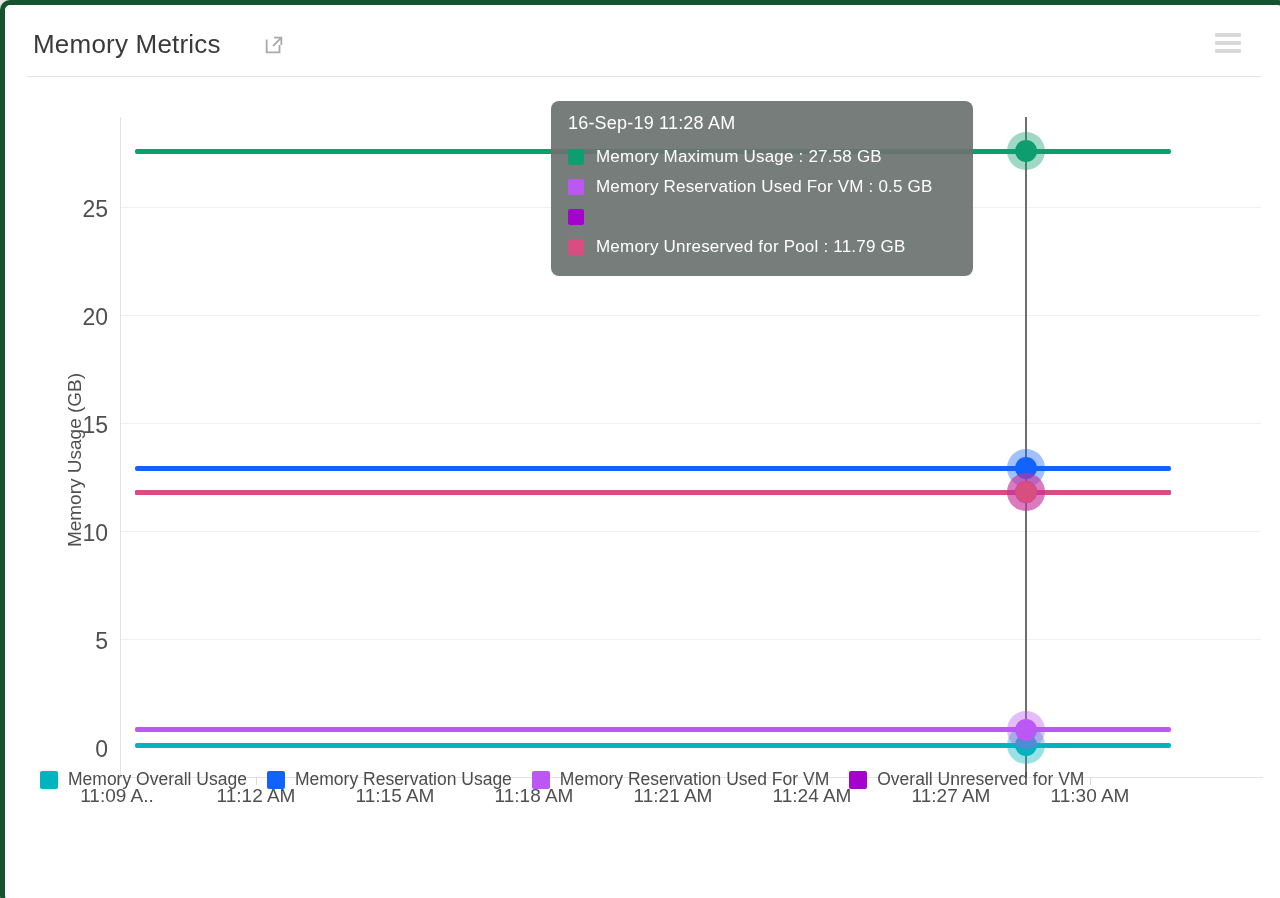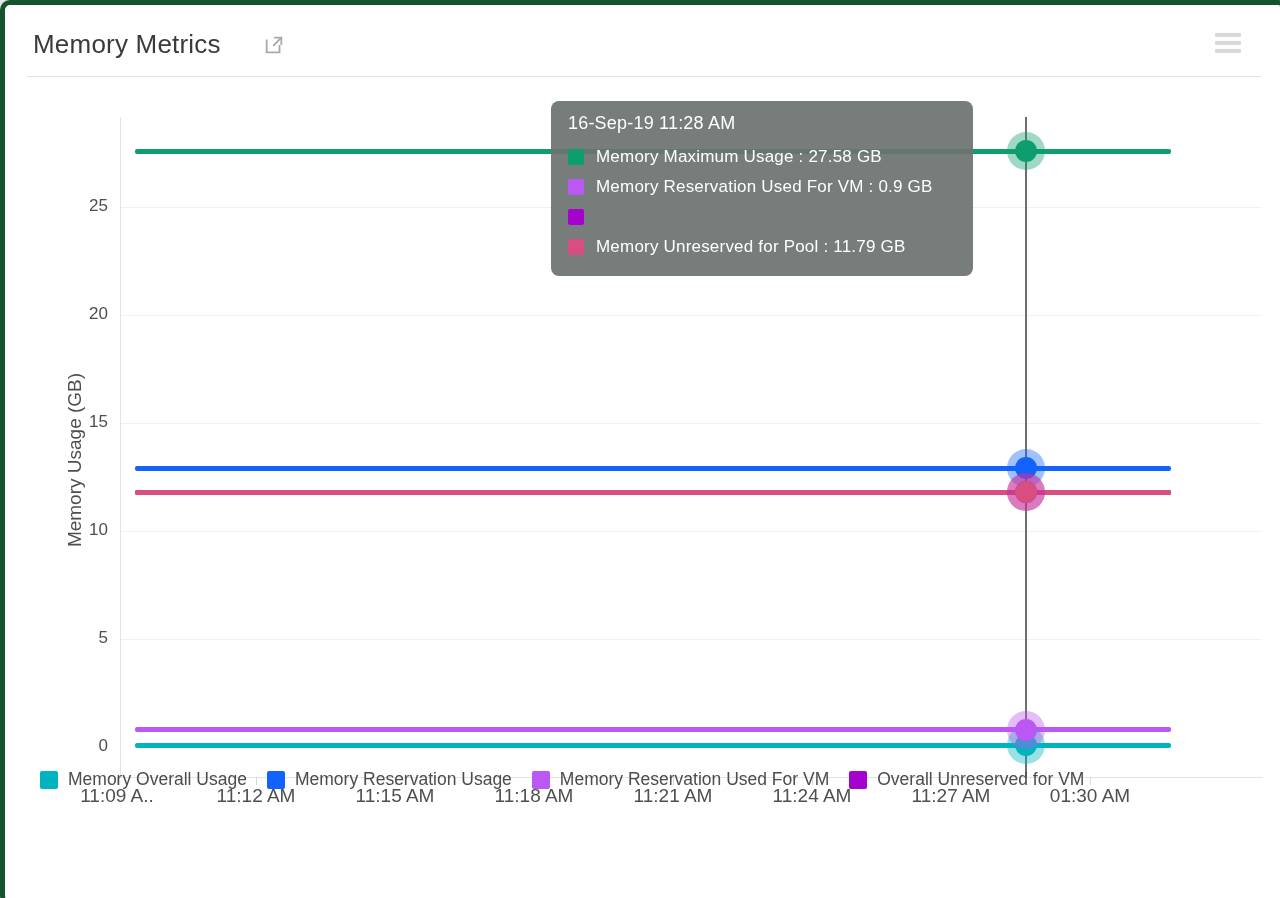--- a/index.html
+++ b/index.html
@@ -9,21 +9,21 @@
   .hdr-title{position:absolute;left:28px;top:24px;font-size:26px;font-weight:500;color:#3a3a3a;letter-spacing:.2px;}
   .ext-icon{position:absolute;left:258px;top:29px;width:22px;height:22px;color:#a9a9a9;cursor:pointer;}
   .hamburger{position:absolute;right:42px;top:28px;width:26px;height:22px;cursor:pointer;}
   .hamburger span{display:block;width:26px;height:4px;background:#d9d9d9;border-radius:1px;margin-bottom:4px;}
   .hdr-divider{position:absolute;left:22px;right:22px;top:71px;height:1px;background:#e3e3e3;}
   .plot{position:absolute;left:0;top:72px;right:0;bottom:0;}
   .y-axis-label{position:absolute;left:-60px;top:372px;width:260px;text-align:center;
                 transform:rotate(-90deg);font-size:19px;color:#4f4f4f;}
   .axis-line{position:absolute;background:#e3e3e3;}
   .gridline{position:absolute;height:1px;background:#f0f0f0;}
-  .ytick-label{position:absolute;width:60px;text-align:right;font-size:17px;color:#4f4f4f;}
+  .ytick-label{position:absolute;width:60px;text-align:right;font-size:23px;color:#4f4f4f;}
   .xtick-mark{position:absolute;width:1px;height:8px;background:#d8d8d8;}
   .xtick-label{position:absolute;width:140px;text-align:center;font-size:19px;color:#4f4f4f;}
   .series-line{position:absolute;border-radius:2px;cursor:crosshair;}
   .crosshair{position:absolute;width:2px;background:#6e6e6e;}
   .marker-halo{position:absolute;border-radius:50%;}
   .marker-dot{position:absolute;border-radius:50%;cursor:pointer;}
   .tooltip{position:absolute;left:546px;top:24px;width:388px;background:rgba(108,115,112,0.93);
            border-radius:8px;padding:12px 17px 14px 17px;z-index:30;}
   .tooltip-header{font-size:18px;color:#ffffff;font-weight:500;margin-bottom:8px;letter-spacing:.2px;}
   .tooltip-row{display:flex;align-items:center;height:30px;}
@@ -81,21 +81,21 @@
       <div class="xtick-label" style="left: 320px; top: 708px;">11:15 AM</div>
       <div class="xtick-mark" style="left: 529px; top: 700px;"></div>
       <div class="xtick-label" style="left: 459px; top: 708px;">11:18 AM</div>
       <div class="xtick-mark" style="left: 668px; top: 700px;"></div>
       <div class="xtick-label" style="left: 598px; top: 708px;">11:21 AM</div>
       <div class="xtick-mark" style="left: 807px; top: 700px;"></div>
       <div class="xtick-label" style="left: 737px; top: 708px;">11:24 AM</div>
       <div class="xtick-mark" style="left: 946px; top: 700px;"></div>
       <div class="xtick-label" style="left: 876px; top: 708px;">11:27 AM</div>
       <div class="xtick-mark" style="left: 1085px; top: 700px;"></div>
-      <div class="xtick-label" style="left: 1015px; top: 708px;">01:30 AM</div>
+      <div class="xtick-label" style="left: 1015px; top: 708px;">11:30 AM</div>
       <div class="series-line" style="left: 130px; width: 1036px; height: 5px; top: 665.988px; background: rgb(0, 180, 191);"></div>
       <div class="series-line" style="left: 130px; width: 1036px; height: 5px; top: 71.772px; background: rgb(14, 157, 110);"></div>
       <div class="series-line" style="left: 130px; width: 1036px; height: 5px; top: 388.644px; background: rgb(18, 99, 253);"></div>
       <div class="series-line" style="left: 130px; width: 1036px; height: 5px; top: 650.22px; background: rgb(187, 88, 243);"></div>
       <div class="series-line" style="left: 130px; width: 1036px; height: 5px; top: 412.836px; background: rgb(163, 3, 205);"></div>
       <div class="series-line" style="left: 130px; width: 1036px; height: 5px; top: 412.836px; background: rgb(217, 78, 128);"></div>
       <div class="crosshair" style="left: 1020px; top: 40px; height: 660px;"></div>
       <div class="marker-halo" style="left: 1002px; top: 649.488px; width: 38px; height: 38px; background: rgba(0, 180, 191, 0.4);"></div>
       <div class="marker-dot" style="left: 1010px; top: 657.488px; width: 22px; height: 22px; background: rgb(0, 180, 191);"></div>
       <div class="marker-halo" style="left: 1002px; top: 55.272px; width: 38px; height: 38px; background: rgba(14, 157, 110, 0.4);"></div>
@@ -110,21 +110,21 @@
       <div class="marker-dot" style="left: 1010px; top: 404.336px; width: 22px; height: 22px; background: rgb(217, 78, 128);"></div>
       <div class="tooltip">
       <div class="tooltip-header">16-Sep-19 11:28 AM</div>
       <div id="tooltip-rows">
           <div class="tooltip-row">
             <span class="tooltip-swatch" style="background: rgb(14, 157, 110);"></span>
             <span class="tooltip-text">Memory Maximum Usage : 27.58 GB</span>
           </div>
           <div class="tooltip-row">
             <span class="tooltip-swatch" style="background: rgb(187, 88, 243);"></span>
-            <span class="tooltip-text">Memory Reservation Used For VM : 0.9 GB</span>
+            <span class="tooltip-text">Memory Reservation Used For VM : 0.5 GB</span>
           </div>
           <div class="tooltip-row">
             <span class="tooltip-swatch" style="background: rgb(163, 3, 205);"></span>
           </div>
           <div class="tooltip-row">
             <span class="tooltip-swatch" style="background: rgb(217, 78, 128);"></span>
             <span class="tooltip-text">Memory Unreserved for Pool : 11.79 GB</span>
           </div>
         </div>
     </div>

